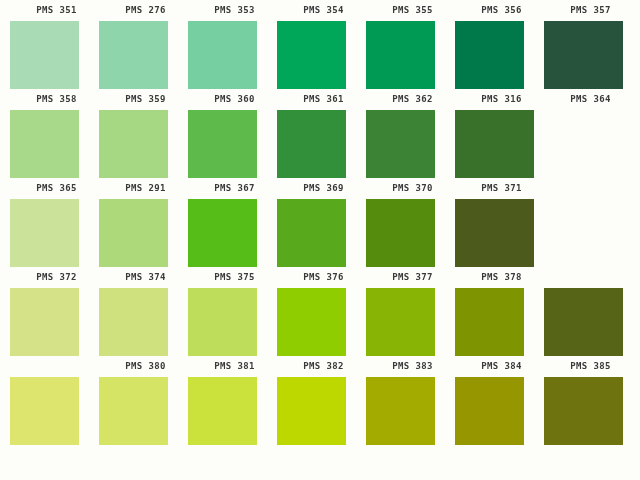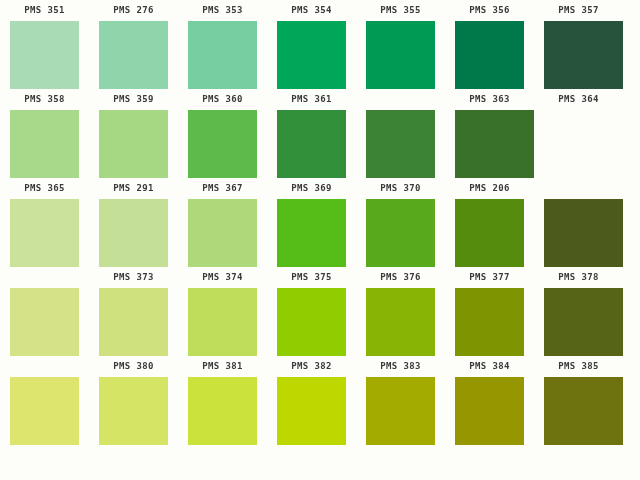--- a/index.html
+++ b/index.html
@@ -62,20 +62,21 @@
     width: 89px;
     height: 18px;
     line-height: 18px;
     text-align: center;
     font-size: 9px;
     font-weight: bold;
     letter-spacing: 0.4px;
     color: #3a3a3a;
     white-space: nowrap;
     font-family: "DejaVu Sans Mono", "Liberation Mono", monospace;
+    padding-left: 12px;
   }
 
   
   .swatch-row .cell:last-child .chip {
     width: 79px;
   }
 </style>
 </head>
 <body>
 
@@ -116,24 +117,25 @@
         <div class="cell">
           <div class="chip" style="background: rgb(118, 207, 160);"></div>
           <div class="cell-label">PMS 360</div>
         </div>
         <div class="cell">
           <div class="chip" style="background: rgb(0, 167, 88);"></div>
           <div class="cell-label">PMS 361</div>
         </div>
         <div class="cell">
           <div class="chip" style="background: rgb(0, 154, 84);"></div>
+          <div class="cell-label">PMS 362</div>
         </div>
         <div class="cell">
           <div class="chip" style="background: rgb(0, 121, 74);"></div>
-          <div class="cell-label">PMS 363</div>
+          <div class="cell-label">PMS 316</div>
         </div>
         <div class="cell">
           <div class="chip" style="background: rgb(39, 82, 60);"></div>
           <div class="cell-label">PMS 364</div>
         </div>
       </div>
       <div class="swatch-row">
         <div class="cell">
           <div class="chip" style="background: rgb(168, 216, 138);"></div>
           <div class="cell-label">PMS 365</div>
@@ -149,30 +151,27 @@
         <div class="cell">
           <div class="chip" style="background: rgb(51, 144, 58);"></div>
           <div class="cell-label">PMS 369</div>
         </div>
         <div class="cell">
           <div class="chip" style="background: rgb(60, 131, 54);"></div>
           <div class="cell-label">PMS 370</div>
         </div>
         <div class="cell">
           <div class="chip" style="background: rgb(57, 112, 42);"></div>
-          <div class="cell-label">PMS 206</div>
+          <div class="cell-label">PMS 371</div>
         </div>
       </div>
       <div class="swatch-row">
         <div class="cell">
           <div class="chip" style="background: rgb(203, 226, 154);"></div>
-        </div>
-        <div class="cell">
-          <div class="chip" style="background: rgb(195, 224, 150);"></div>
-          <div class="cell-label">PMS 373</div>
+          <div class="cell-label">PMS 372</div>
         </div>
         <div class="cell">
           <div class="chip" style="background: rgb(174, 217, 122);"></div>
           <div class="cell-label">PMS 374</div>
         </div>
         <div class="cell">
           <div class="chip" style="background: rgb(86, 188, 23);"></div>
           <div class="cell-label">PMS 375</div>
         </div>
         <div class="cell">

